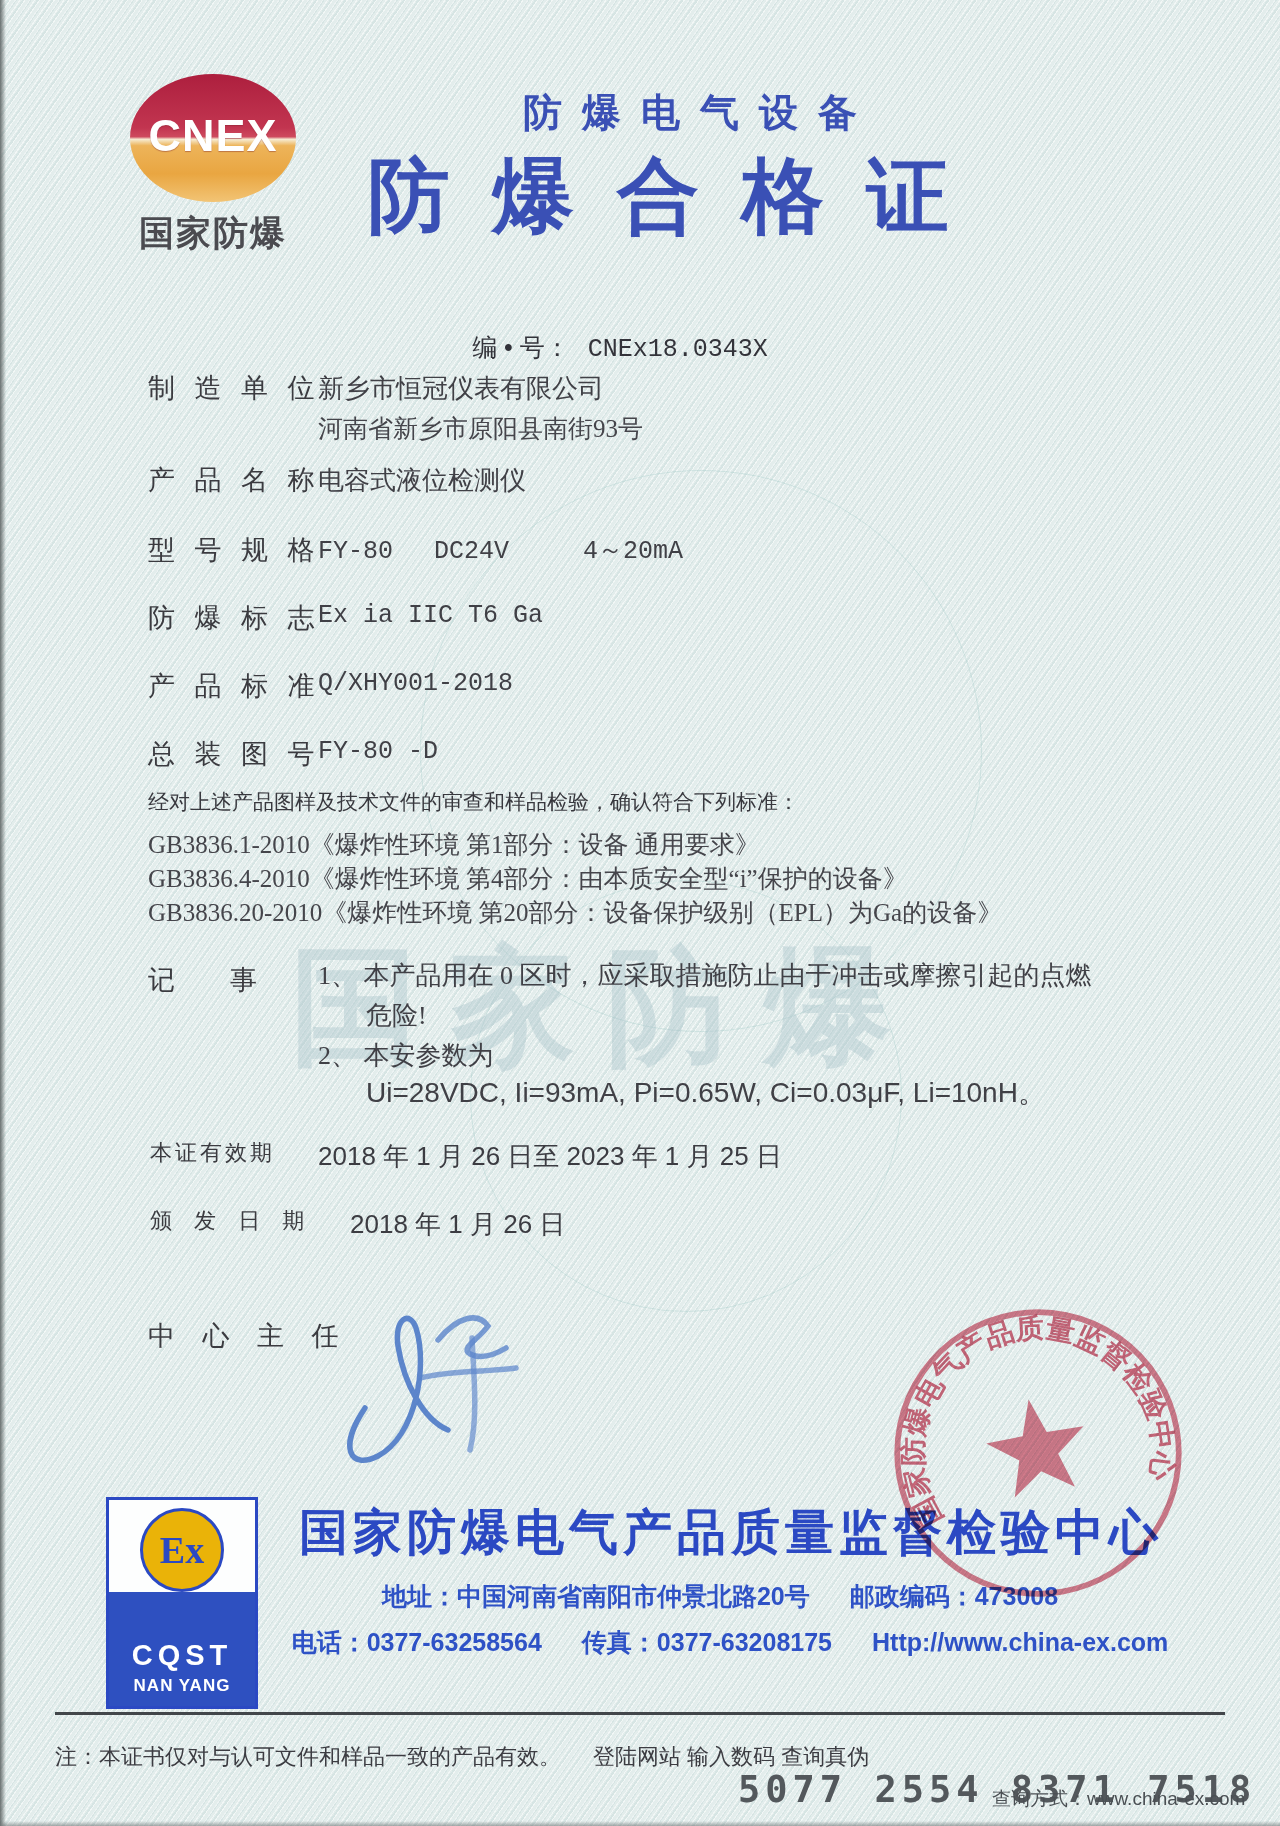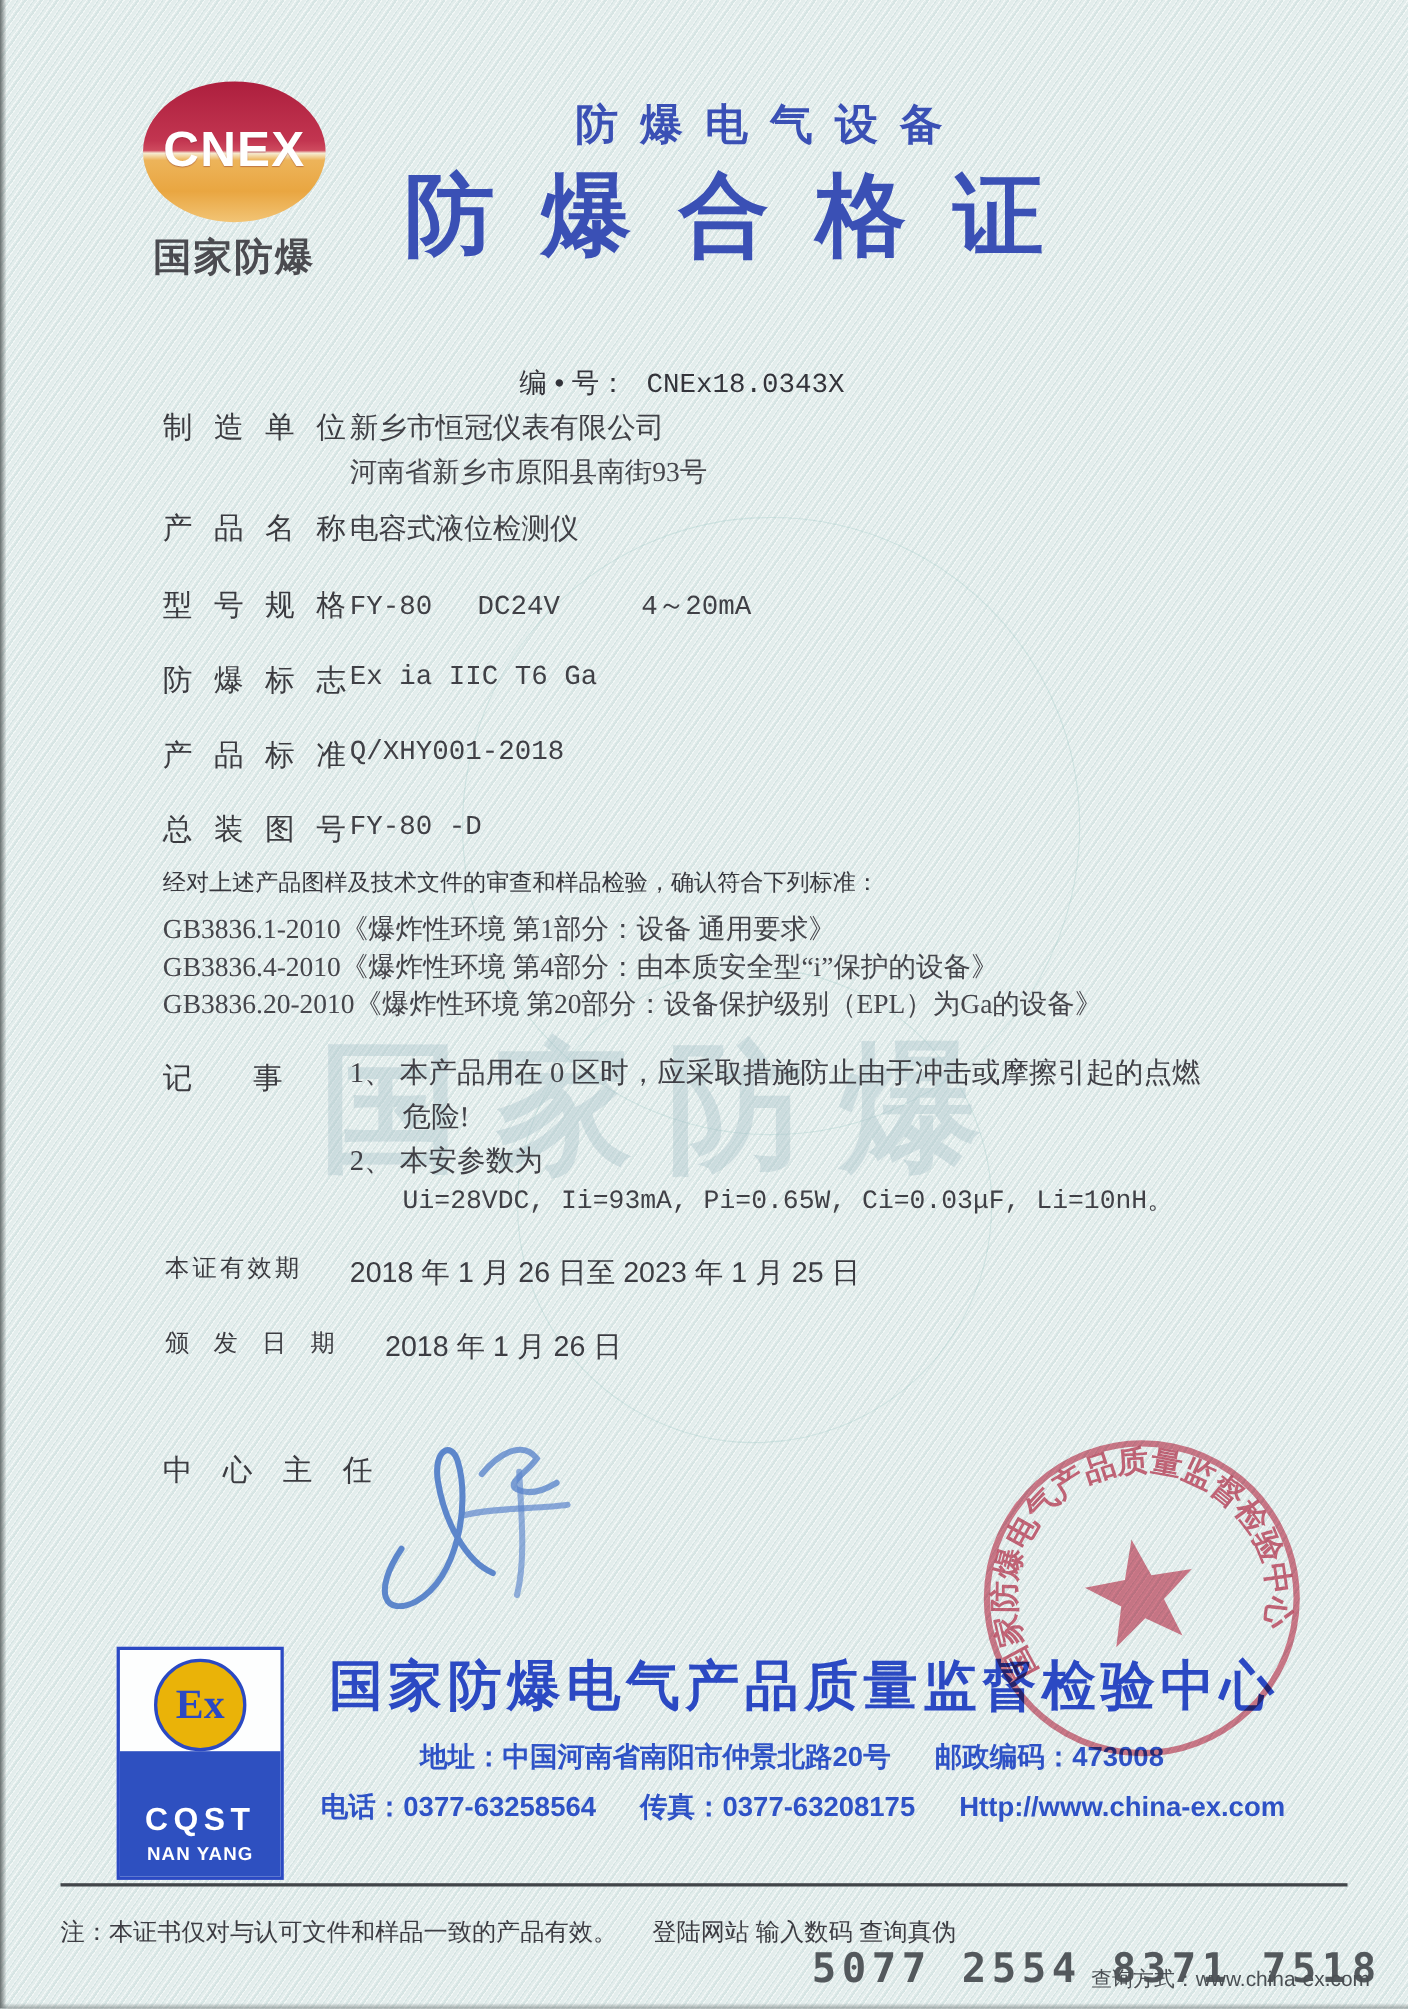--- a/index.html
+++ b/index.html
@@ -45,21 +45,21 @@
 
   .confirm{left:148px;top:788px;font-size:21px;font-weight:400;color:#38383e;z-index:2;white-space:nowrap;}
   .std{left:148px;font-size:25px;color:#45454b;font-family:"Liberation Serif",serif;z-index:2;white-space:nowrap;}
   .std1{top:828px;} .std2{top:862px;} .std3{top:896px;}
 
   .remarks-label{left:148px;top:962px;font-size:27px;font-weight:500;letter-spacing:14px;color:#3b3b40;z-index:2;}
   .rem{font-size:26px;color:#404046;font-family:"Liberation Serif",serif;z-index:2;white-space:nowrap;}
   .rem1{left:318px;top:958px;}
   .rem1c{left:366px;top:998px;}
   .rem2{left:318px;top:1038px;}
-  .rem2p{left:366px;top:1074px;font-family:Liberation Mono, monospace;font-size:24px;}
+  .rem2p{left:366px;top:1074px;font-family:Liberation Sans, sans-serif;font-size:28px;}
 
   .vlabel{left:150px;font-size:22px;font-weight:500;color:#3b3b40;letter-spacing:3px;z-index:2;white-space:nowrap;}
   .vvalue{left:318px;font-size:26px;color:#3c3c42;font-weight:500;z-index:2;white-space:nowrap;}
   .validity-l{top:1138px;} .validity-v{top:1139px;}
   .issue-l{top:1206px;letter-spacing:8px;} .issue-v{top:1207px;padding-left:32px;}
 
   .director{left:148px;top:1318px;font-size:27px;font-weight:500;letter-spacing:10px;color:#3b3b40;z-index:2;}
   .sig{left:320px;top:1288px;z-index:3;}
 
   .watermark{left:290px;top:922px;font-size:128px;font-weight:bold;letter-spacing:30px;color:rgba(165,192,200,.38);z-index:0;white-space:nowrap;font-family:"Liberation Serif",serif;}

